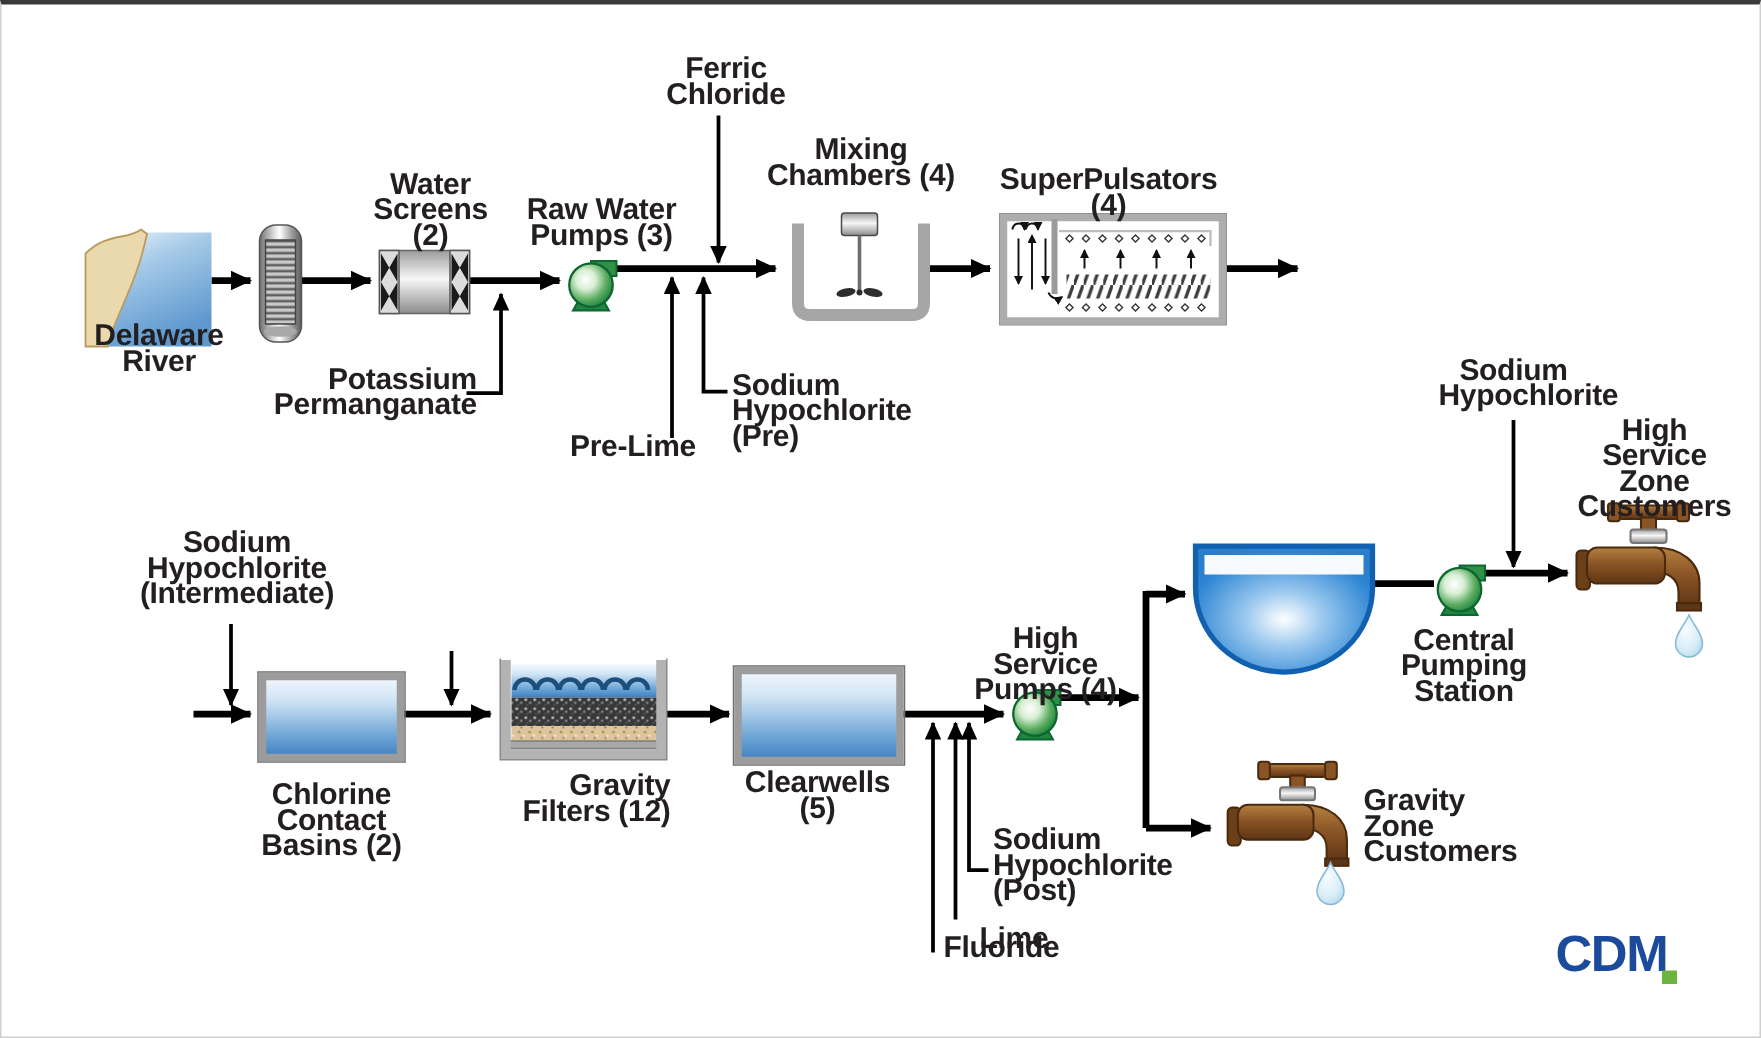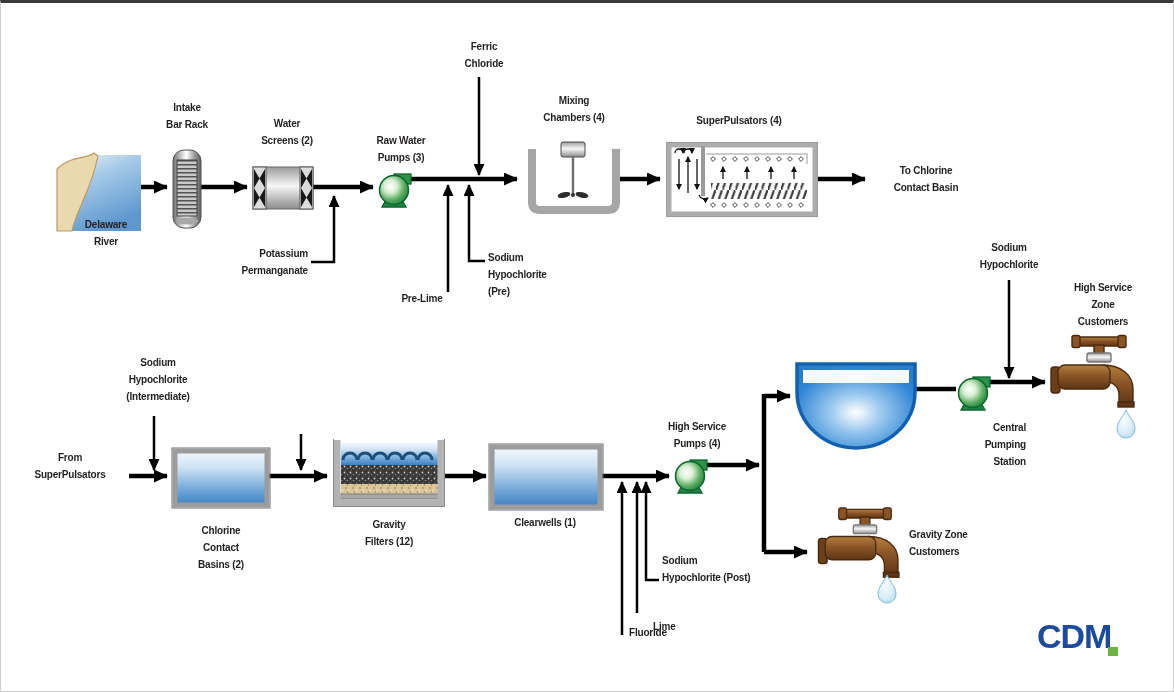--- a/index.html
+++ b/index.html
@@ -3,21 +3,21 @@
 <meta charset="utf-8">
 <style>
   html,body{margin:0;padding:0;background:#ffffff;}
   #stage{
     position:relative;width:1174px;height:692px;background:#ffffff;overflow:hidden;
     box-sizing:border-box;border:1px solid #cfcfcf;border-top:3px solid #3a3a3a;
     font-family:"Liberation Sans", sans-serif;
   }
   #art{position:absolute;left:0;top:0;}
   .lbl{
-    position:absolute;font-weight:700;font-size:10px;line-height:17px;
+    position:absolute;font-weight:700;font-size:20px;line-height:17px;
     color:#231f20;white-space:pre-line;text-align:center;letter-spacing:-0.2px;
   }
   .lbl.left{text-align:left;}
   .lbl.right{text-align:right;}
   .logo{position:absolute;left:1028px;top:614px;width:140px;height:70px;}
   .logo .cdm{position:absolute;left:8px;top:0px;font-weight:700;font-size:34px;color:#1d4b9c;letter-spacing:-1px;}
   .logo .smith{position:absolute;left:26px;top:23px;font-weight:700;font-size:34px;color:#1d4b9c;letter-spacing:-1px;}
 </style>
 </head>
 <body>
@@ -273,59 +273,53 @@
   <g transform="translate(864,549) scale(0.97)">
     <use href="#faucet"></use>
   </g>
   <g transform="translate(886,572)">
     <use href="#drop"></use>
   </g>
 </svg>
 
   <div class="lbl" style="left:55px;top:213px;width:100px;">Delaware
 River</div>
-  <div class="lbl" style="left:136px;top:96px;width:100px;">Intake
-Bar Rack</div>
   <div class="lbl" style="left:234px;top:112px;width:104px;">Water
 Screens (2)</div>
   <div class="lbl" style="left:348px;top:113px;width:104px;margin-top:16px;">Raw Water
 Pumps (3)</div>
   <div class="lbl" style="left:433px;top:35px;width:100px;">Ferric
 Chloride</div>
-  <div class="lbl right" style="left:154px;top:242px;width:153px;">Potassium
+  <div class="lbl right" style="left:164px;top:242px;width:153px;">Potassium
 Permanganate</div>
   <div class="lbl" style="left:371px;top:287px;width:100px;">Pre-Lime</div>
   <div class="lbl left" style="left:487px;top:246px;width:130px;">Sodium
 Hypochlorite
 (Pre)</div>
   <div class="lbl" style="left:505px;top:89px;width:136px;">Mixing
 Chambers (4)</div>
   <div class="lbl" style="left:662px;top:109px;width:152px;">SuperPulsators (4)</div>
-  <div class="lbl" style="left:858px;top:159px;width:134px;">To Chlorine
-Contact Basin</div>
   <div class="lbl" style="left:82px;top:351px;width:150px;">Sodium
 Hypochlorite
 (Intermediate)</div>
-  <div class="lbl" style="left:3px;top:446px;width:132px;">From
-SuperPulsators</div>
   <div class="lbl" style="left:170px;top:519px;width:100px;">Chlorine
 Contact
 Basins (2)</div>
-  <div class="lbl" style="left:330px;top:513px;width:116px;">Gravity
+  <div class="lbl" style="left:330px;top:513px;width:116px;text-align:right;">Gravity
 Filters (12)</div>
-  <div class="lbl" style="left:484px;top:511px;width:120px;">Clearwells (1)</div>
+  <div class="lbl" style="left:484px;top:511px;width:120px;">Clearwells (5)</div>
   <div class="lbl" style="left:638px;top:415px;width:116px;">High Service
 Pumps (4)</div>
   <div class="lbl left" style="left:661px;top:549px;width:150px;">Sodium
 Hypochlorite (Post)</div>
   <div class="lbl left" style="left:628px;top:592px;width:80px;margin-top:29px;">Fluoride</div>
   <div class="lbl left" style="left:612px;top:615px;width:60px;margin-left:40px;">Lime</div>
   <div class="lbl" style="left:958px;top:236px;width:100px;">Sodium
 Hypochlorite</div>
-  <div class="lbl" style="left:925px;top:416px;width:100px;text-align:right;">Central
+  <div class="lbl" style="left:925px;top:416px;width:100px;">Central
 Pumping
 Station</div>
   <div class="lbl" style="left:1050px;top:276px;width:104px;">High Service
 Zone
 Customers</div>
   <div class="lbl left" style="left:908px;top:523px;width:112px;">Gravity Zone
 Customers</div>
 
   <div class="logo">
     <span class="cdm">CDM</span>

